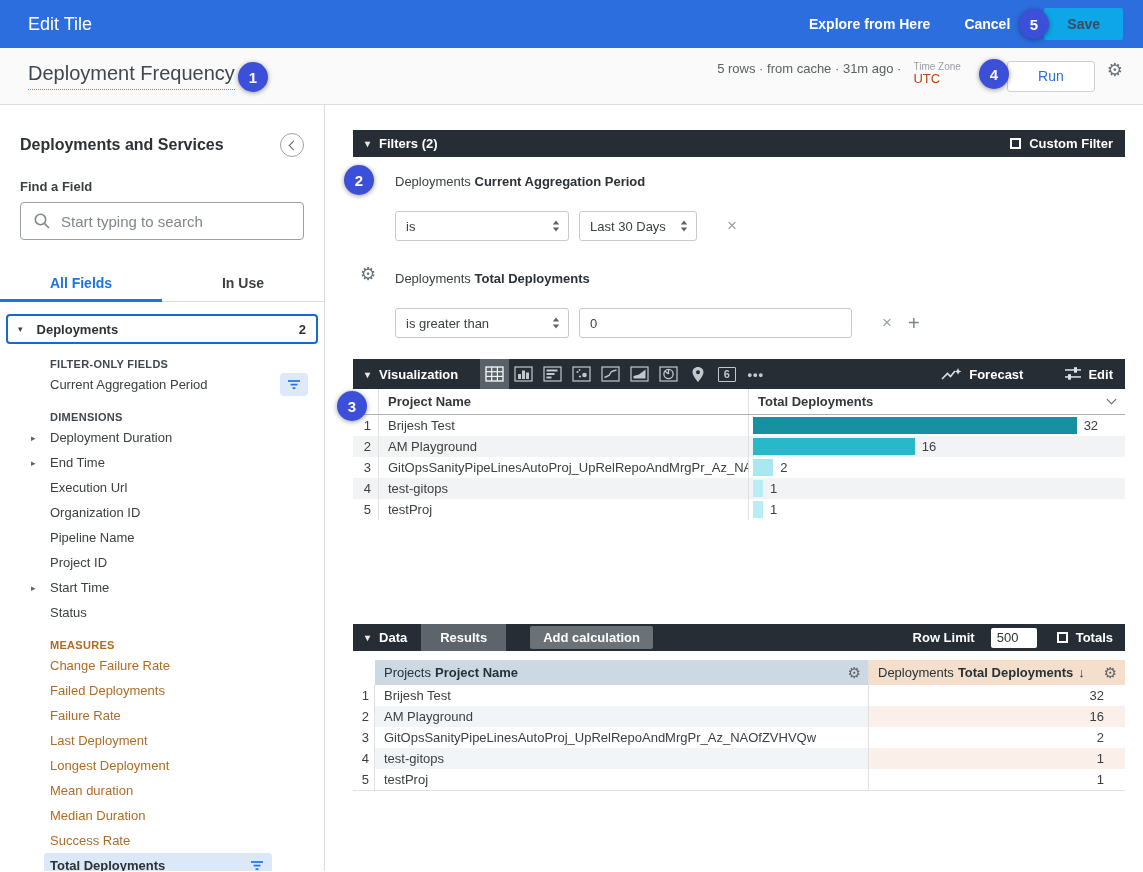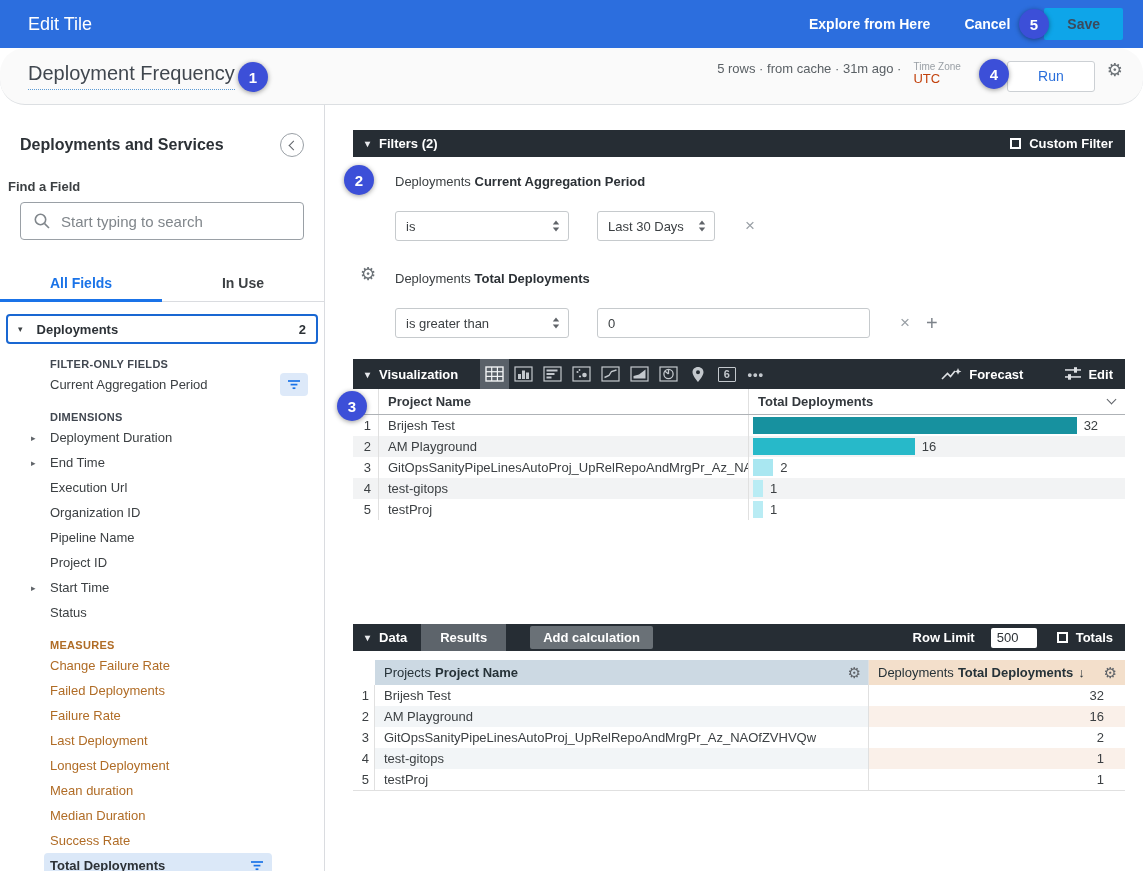--- a/index.html
+++ b/index.html
@@ -10,21 +10,21 @@
   
   .appbar { height:48px; background:#2c6ede; display:flex; align-items:center; padding:0 20px 0 28px; }
   .appbar-title { color:#fff; font-size:18px; font-weight:400; }
   .appbar-right { margin-left:auto; display:flex; align-items:center; gap:34px; }
   .appbar-link { color:#fff; font-size:14px; font-weight:700; cursor:pointer; }
   .save-btn { background:#0ea5e9; color:#3b4a5c; border:none; border-radius:2px; font-size:14px;
               font-weight:600; padding:8px 23px; font-family:inherit; cursor:pointer; }
 
   
   .titlebar { height:57px; background:#fafafa; border-bottom:1px solid #dcdfe2; display:flex;
-              align-items:center; padding:0 20px 0 28px;border-radius:25px; }
+              align-items:center; padding:0 20px 0 28px; }
   .page-title { font-size:20px; font-weight:400; color:#40474f; border-bottom:1px dotted #5b9bd5;
                 padding-bottom:4px; cursor:text; }
   .titlebar-right { margin-left:auto; display:flex; align-items:flex-start; gap:12px; }
   .status-text { font-size:13px; color:#5a6065; }
   .tz { display:flex; flex-direction:column; line-height:1.15; margin-right:34px; }
   .tz-label { font-size:10px; color:#9aa0a6; }
   .tz-value { font-size:13px; color:#c2410c; }
   .run-btn { width:88px; height:31px; background:#fff; border:1px solid #ccd0d4; border-radius:3px;
              color:#2a6fdb; font-size:14px; font-family:inherit; cursor:pointer; }
   .gear { font-size:18px; color:#6d7378; line-height:1; cursor:pointer; }
@@ -33,21 +33,21 @@
   .body { display:flex; height:766px; }
 
   
   .sidebar { width:325px; border-right:1px solid #dadce0; padding-top:28px; overflow:hidden; flex:none; }
   .sb-head { display:flex; align-items:center; justify-content:space-between; padding:0 20px; }
   .sb-heading { font-size:16px; font-weight:700; color:#2c3136; }
   .collapse-btn { width:24px; height:24px; border:1px solid #9aa0a6; border-radius:50%; display:flex;
                   align-items:center; justify-content:center; cursor:pointer; background:#fff; }
   .chev-left { width:7px; height:7px; border-left:1.5px solid #5f6368; border-bottom:1.5px solid #5f6368;
                transform:rotate(45deg); margin-left:2px; }
-  .find-label { font-size:13px; font-weight:700; color:#3c4043; margin:22px 8px 8px; }
+  .find-label { font-size:13px; font-weight:700; color:#3c4043; margin:22px 20px 8px; }
   .search-box { margin:0 20px; height:38px; border:1px solid #9aa0a6; border-radius:4px; display:flex;
                 align-items:center; padding:0 12px; gap:10px; background:#fff; }
   .search-box input { border:none; outline:none; flex:1; font-size:15px; font-family:inherit; color:#3c4043; }
   .search-box input::placeholder { color:#80868b; }
   .sb-tabs { margin-top:28px; height:34px; display:flex; position:relative; border-bottom:1px solid #dadce0; }
   .sb-tab { width:50%; text-align:center; font-size:14px; font-weight:700; color:#3c4043; line-height:30px; cursor:pointer; }
   .sb-tab.active { color:#1a73e8; }
   .sb-tab-underline { position:absolute; bottom:-1px; left:0; width:50%; height:3px; background:#1a73e8; }
   .group-row { margin:12px 6px 0; height:30px; border:2px solid #1967d2; border-radius:4px; display:flex;
                align-items:center; padding:0 10px; cursor:pointer; background:#fff; }
@@ -77,21 +77,21 @@
 
   
   .filter-rule { position:relative; padding:17px 0 0 42px; }
   .filter-rule.second { padding-top:30px; }
   .rule-label { font-size:13px; color:#3c4043; }
   .rule-label b { font-weight:700; color:#2c3136; }
   .rule-controls { display:flex; align-items:center; margin-top:22px; }
   .select { height:30px; border:1px solid #c6cacd; border-radius:3px; background:#fff; display:flex;
             align-items:center; justify-content:space-between; padding:0 8px 0 10px; font-size:13px;
             color:#3c4043; cursor:pointer; }
-  .select.op { width:174px; margin-right:28px; }
+  .select.op { width:174px; margin-right:10px; }
   .select.val { width:118px; }
   .text-input { height:30px; width:273px; border:1px solid #c6cacd; border-radius:3px; font-size:13px;
                 font-family:inherit; color:#3c4043; padding:0 10px; outline:none; }
   .x-icon { font-size:17px; color:#9aa0a6; margin-left:30px; cursor:pointer; }
   .plus-icon { font-size:20px; color:#7d838a; margin-left:16px; cursor:pointer; font-weight:400; }
   .rule-gear { position:absolute; left:7px; top:24px; }
 
   
   .viz-panel { margin-top:21px; }
   .viz-bar { height:30px; background:#262d34; color:#fff; display:flex; align-items:center;

